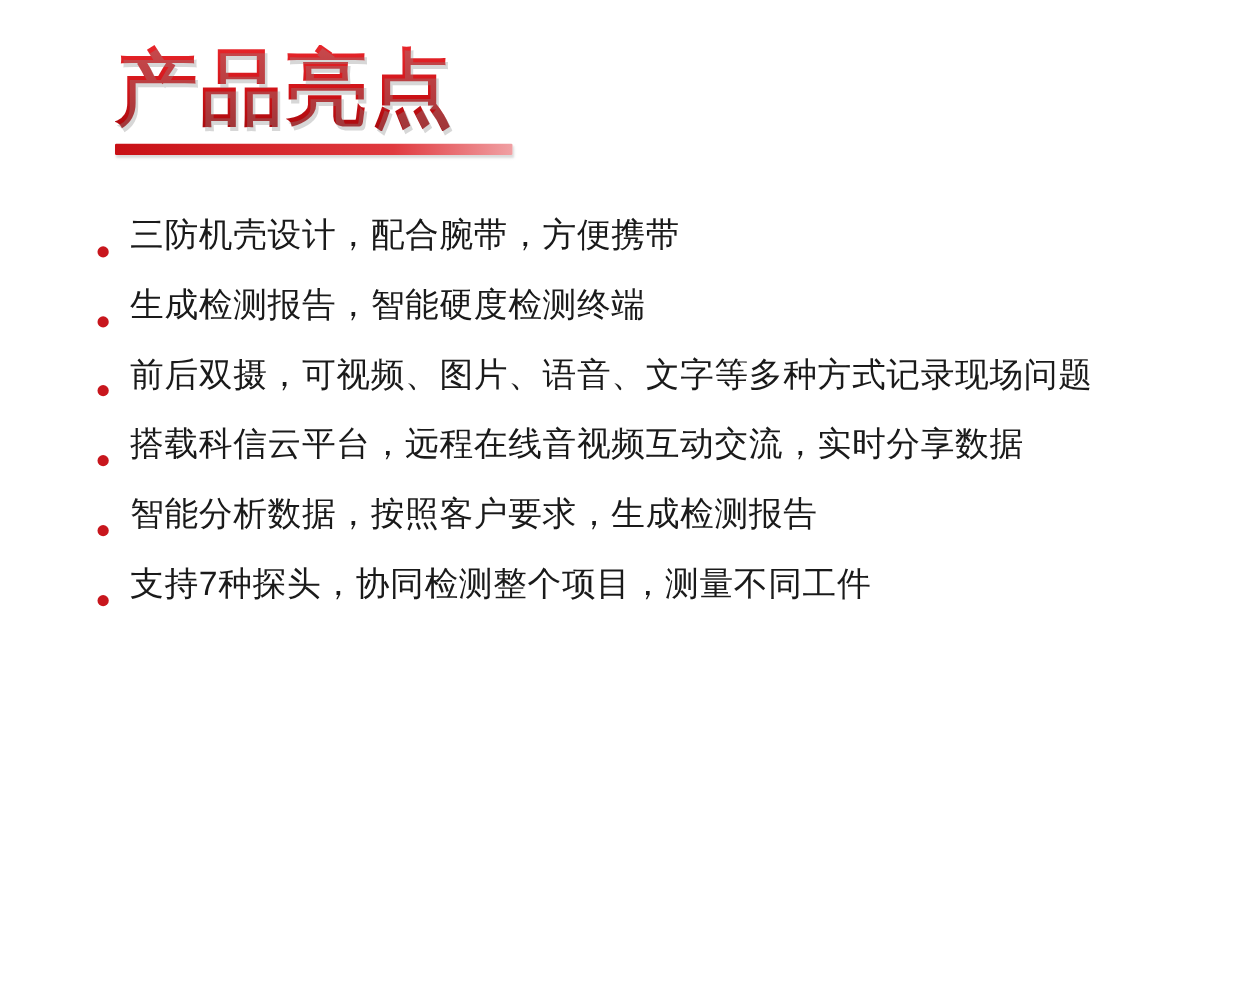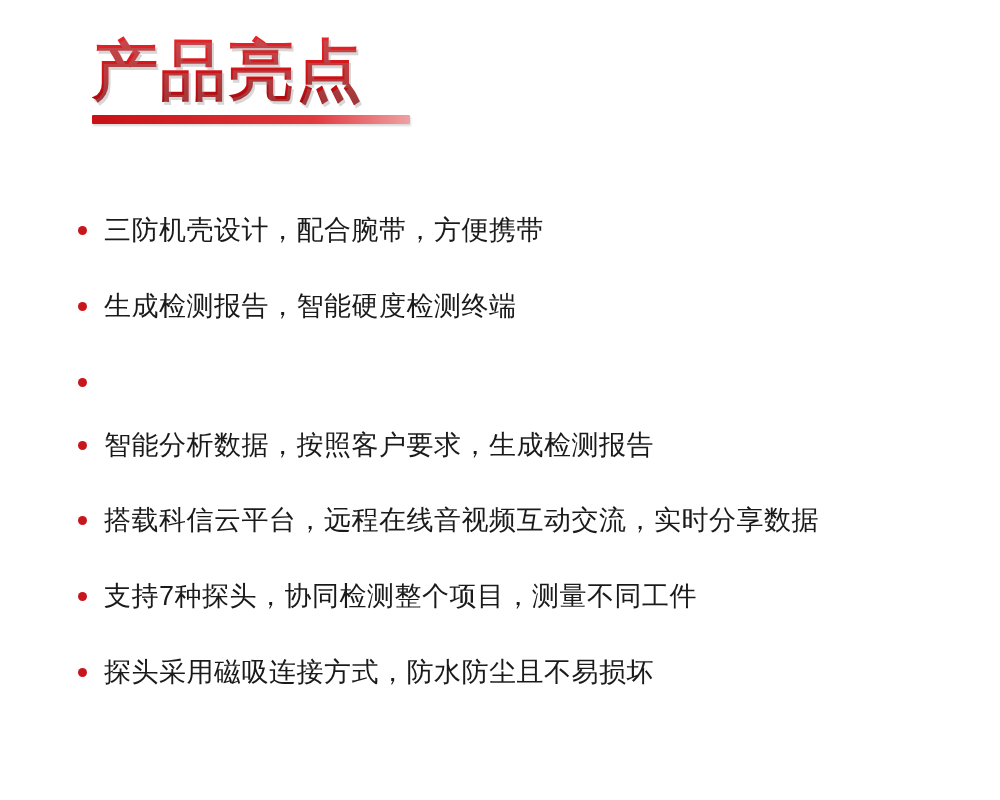--- a/index.html
+++ b/index.html
@@ -56,24 +56,23 @@
     position: absolute;
     left: 78px;
     top: 172px;
     right: 40px;
     margin: 0;
     padding: 0;
     list-style: none;
   }
   .bullet-item {
     display: flex;
-    align-items: flex-start;
+    align-items: flex-end;
     margin-bottom: 22px;
     line-height: 1;
-    margin-top: 42px;
   }
   .bullet-dot {
     flex: 0 0 auto;
     width: 9px;
     height: 9px;
     border-radius: 50%;
     background: #c8161d;
     margin-top: 12px;
     margin-right: 17px;
   }
@@ -99,32 +98,29 @@
     <li class="bullet-item">
       <span class="bullet-dot"></span>
       <span class="bullet-text">三防机壳设计，配合腕带，方便携带</span>
     </li>
     <li class="bullet-item">
       <span class="bullet-dot"></span>
       <span class="bullet-text">生成检测报告，智能硬度检测终端</span>
     </li>
     <li class="bullet-item">
       <span class="bullet-dot"></span>
+      <span class="bullet-text">前后双摄，可视频、图片、语音、文字等多种方式记录现场问题</span>
+    </li>
+    <li class="bullet-item">
+      <span class="bullet-dot"></span>
+      <span class="bullet-text">搭载科信云平台，远程在线音视频互动交流，实时分享数据</span>
     </li>
     <li class="bullet-item">
       <span class="bullet-dot"></span>
       <span class="bullet-text">智能分析数据，按照客户要求，生成检测报告</span>
     </li>
     <li class="bullet-item">
       <span class="bullet-dot"></span>
-      <span class="bullet-text">搭载科信云平台，远程在线音视频互动交流，实时分享数据</span>
-    </li>
-    <li class="bullet-item">
-      <span class="bullet-dot"></span>
       <span class="bullet-text">支持7种探头，协同检测整个项目，测量不同工件</span>
-    </li>
-    <li class="bullet-item">
-      <span class="bullet-dot"></span>
-      <span class="bullet-text">探头采用磁吸连接方式，防水防尘且不易损坏</span>
     </li>
   </ul>
 
 </div>
 
 </body></html>

